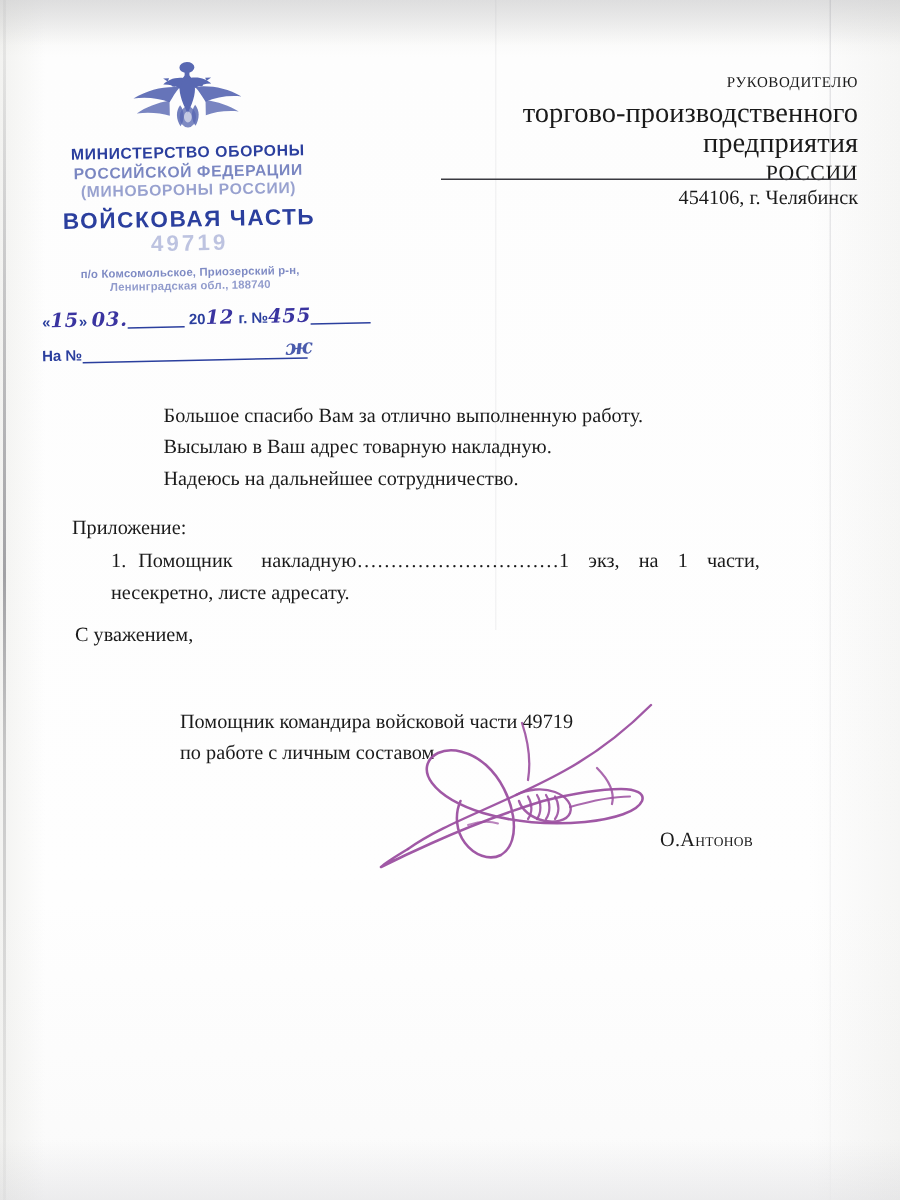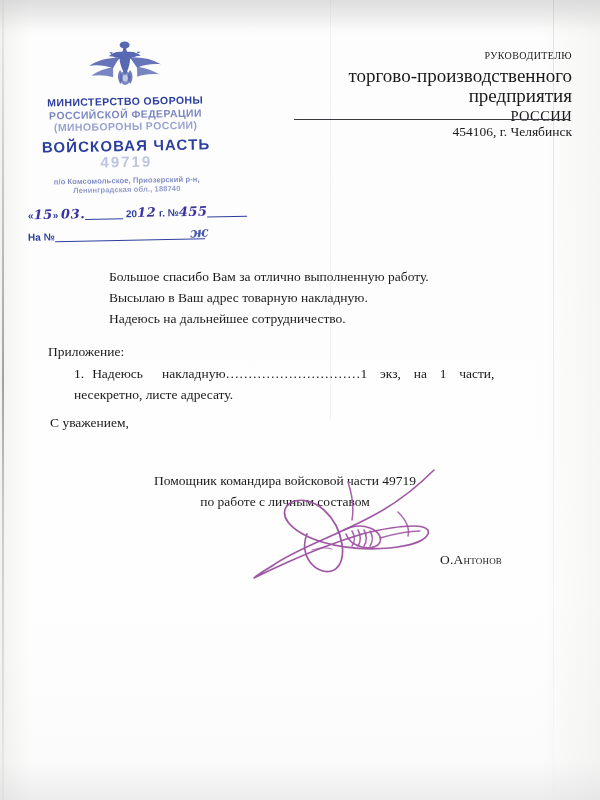--- a/index.html
+++ b/index.html
@@ -190,21 +190,20 @@
     position: absolute;
     left: 50px; top: 415px;
     font-size: 13.5px;
   }
 
   
   .sig-role {
     position: absolute;
     left: 120px; top: 470px;
     width: 330px;
-    text-align: center;
     font-size: 13.5px;
     line-height: 21px;
   }
   .sig-name {
     position: absolute;
     left: 440px; top: 512px;
     font-size: 13.5px;
     letter-spacing: 0.2px;
     margin-top: 40px;
   }
@@ -290,21 +289,21 @@
 
   <div class="body-par">
     <div>Большое спасибо Вам за отлично выполненную работу.</div>
     <div>Высылаю в Ваш адрес товарную накладную.</div>
     <div>Надеюсь на дальнейшее сотрудничество.</div>
   </div>
 
   <div class="attach-title">Приложение:</div>
 
   <div class="attach-item">
-    <span class="num">1.</span><span>Надеюсь</span><span class="gap">&nbsp;&nbsp;&nbsp;</span><span>накладную</span><span>…………………………</span><span>1</span><span class="gap">&nbsp;&nbsp;</span><span>экз,</span><span class="gap">&nbsp;&nbsp;</span><span>на</span><span class="gap">&nbsp;&nbsp;</span><span>1</span><span class="gap">&nbsp;&nbsp;</span><span>части,</span>
+    <span class="num">1.</span><span>Помощник</span><span class="gap">&nbsp;&nbsp;&nbsp;</span><span>накладную</span><span>…………………………</span><span>1</span><span class="gap">&nbsp;&nbsp;</span><span>экз,</span><span class="gap">&nbsp;&nbsp;</span><span>на</span><span class="gap">&nbsp;&nbsp;</span><span>1</span><span class="gap">&nbsp;&nbsp;</span><span>части,</span>
     <div>несекретно, листе адресату.</div>
   </div>
 
   <div class="regards">С уважением,</div>
 
   <div class="sig-role">
     <div>Помощник командира войсковой части 49719</div>
     <div>по работе с личным составом</div>
   </div>
 

